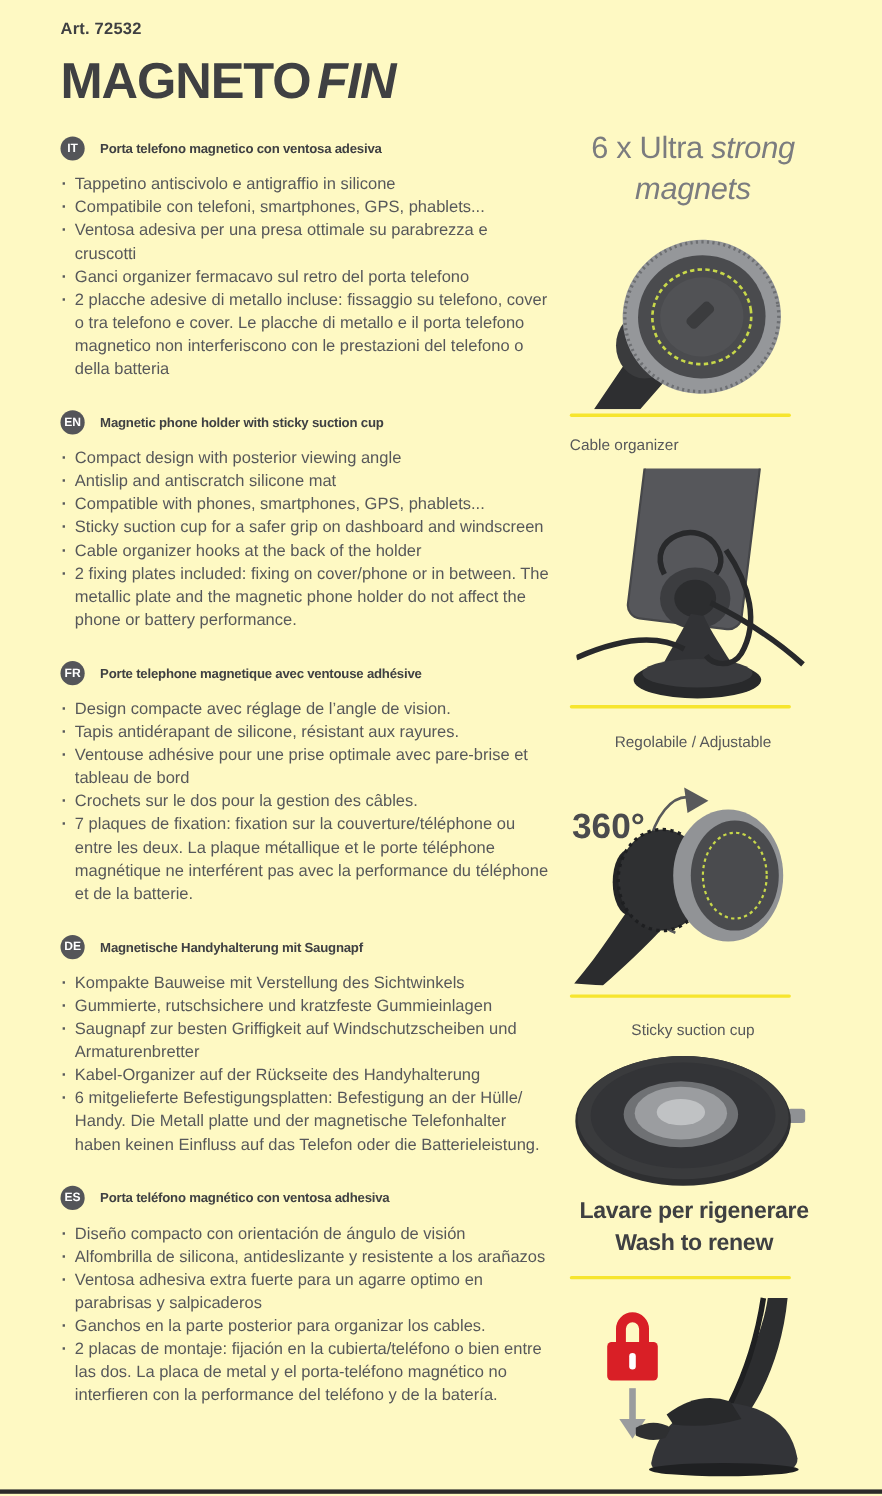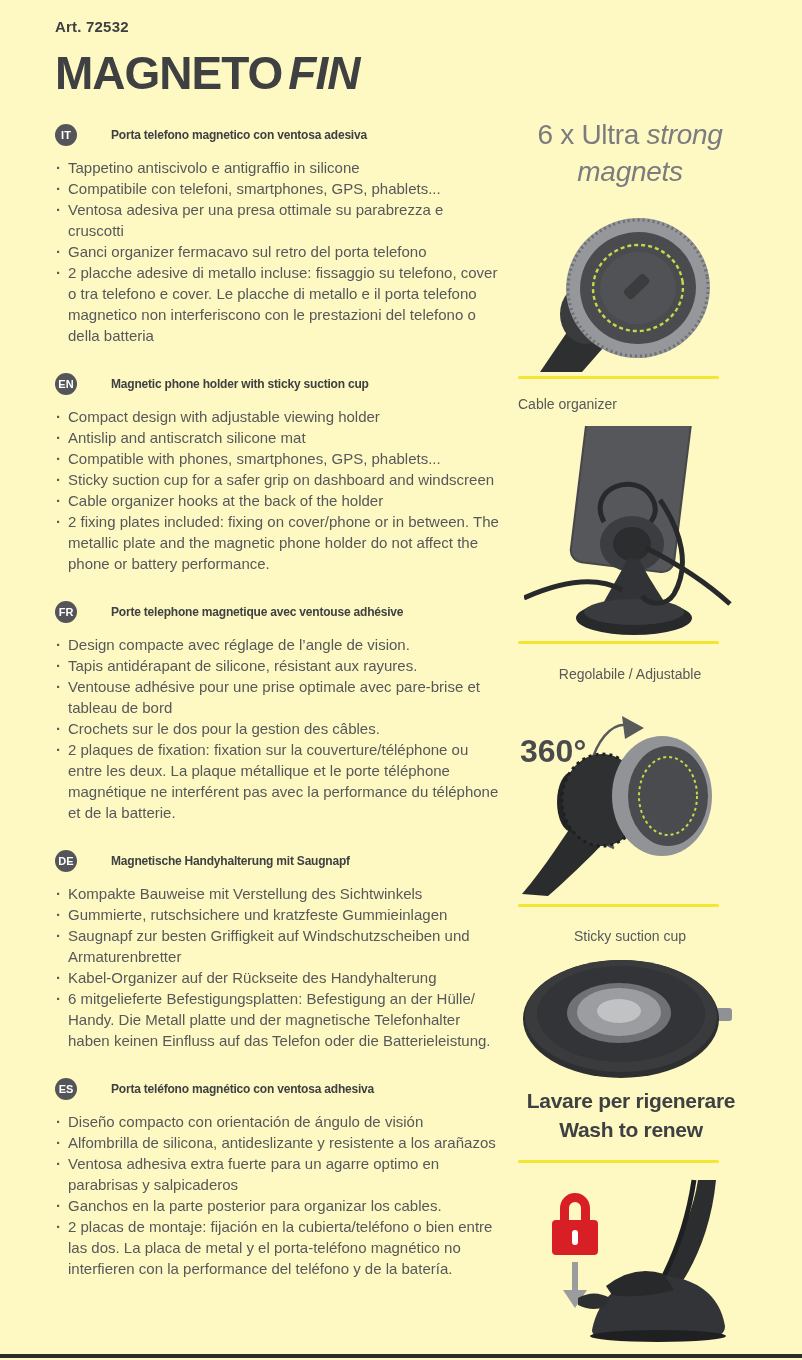--- a/index.html
+++ b/index.html
@@ -7,21 +7,21 @@
     position:relative;width:802px;height:1360px;background:#fef9c3;
     font-family:"Liberation Sans", sans-serif;color:#57585a;overflow:hidden;
   }
   
   .left-col{position:absolute;left:55px;top:18px;width:445px;}
   .art{font-size:15px;font-weight:bold;color:#3f4042;letter-spacing:.2px;}
   .title{margin:14px 0 0 0;font-size:46px;line-height:48px;color:#3f4042;letter-spacing:-1px;}
   .title .t-bold{font-weight:bold;}
   .title .t-italic{font-style:italic;font-weight:600;margin-left:6px;}
   .lang-section{margin-top:19px;}
-  .sec-head{display:flex;align-items:center;gap:22px;margin-bottom:3px;}
+  .sec-head{display:flex;align-items:center;gap:2px;margin-bottom:3px;}
   .badge{
     flex:0 0 auto;width:22px;height:22px;border-radius:50%;background:#545559;
     color:#ffffff;font-size:11px;font-weight:bold;display:flex;align-items:center;justify-content:center;
   }
   .sec-title{margin:12px;font-size:12px;font-weight:bold;color:#3f4042;letter-spacing:-0.2px;}
   .bullets{list-style:none;margin:2px 0 0 0;padding:0;}
   .bullets li{
     position:relative;padding-left:13px;font-size:15px;line-height:21px;color:#57585a;margin:0;
   }
   .bullets li::before{content:"·";position:absolute;left:1px;top:0;font-weight:bold;color:#57585a;}
@@ -72,40 +72,40 @@
         <li>2 placche adesive di metallo incluse: fissaggio su telefono, cover o tra telefono e cover. Le placche di metallo e il porta telefono magnetico non interferiscono con le prestazioni del telefono o della batteria</li>
       </ul>
     </section>
 
     <section class="lang-section">
       <div class="sec-head">
         <span class="badge">EN</span>
         <h2 class="sec-title">Magnetic phone holder with sticky suction cup</h2>
       </div>
       <ul class="bullets">
-        <li>Compact design with adjustable viewing holder</li>
+        <li>Compact design with posterior viewing angle</li>
         <li>Antislip and antiscratch silicone mat</li>
         <li>Compatible with phones, smartphones, GPS, phablets...</li>
         <li>Sticky suction cup for a safer grip on dashboard and windscreen</li>
         <li>Cable organizer hooks at the back of the holder</li>
         <li>2 fixing plates included: fixing on cover/phone or in between.  The metallic plate and the magnetic phone holder do not affect the phone or battery performance.</li>
       </ul>
     </section>
 
     <section class="lang-section">
       <div class="sec-head">
         <span class="badge">FR</span>
         <h2 class="sec-title">Porte telephone magnetique avec ventouse adhésive</h2>
       </div>
       <ul class="bullets">
         <li>Design compacte avec réglage de l’angle de vision.</li>
         <li>Tapis antidérapant de silicone, résistant aux rayures.</li>
         <li>Ventouse adhésive pour une prise optimale avec pare-brise et tableau de bord</li>
         <li>Crochets sur le dos pour la gestion des câbles.</li>
-        <li>2 plaques de fixation: fixation sur la couverture/téléphone ou entre les deux. La plaque métallique et le porte téléphone magnétique ne interférent pas avec la performance du téléphone et de la batterie.</li>
+        <li>7 plaques de fixation: fixation sur la couverture/téléphone ou entre les deux. La plaque métallique et le porte téléphone magnétique ne interférent pas avec la performance du téléphone et de la batterie.</li>
       </ul>
     </section>
 
     <section class="lang-section">
       <div class="sec-head">
         <span class="badge">DE</span>
         <h2 class="sec-title">Magnetische Handyhalterung mit Saugnapf</h2>
       </div>
       <ul class="bullets">
         <li>Kompakte Bauweise mit Verstellung des Sichtwinkels</li>

